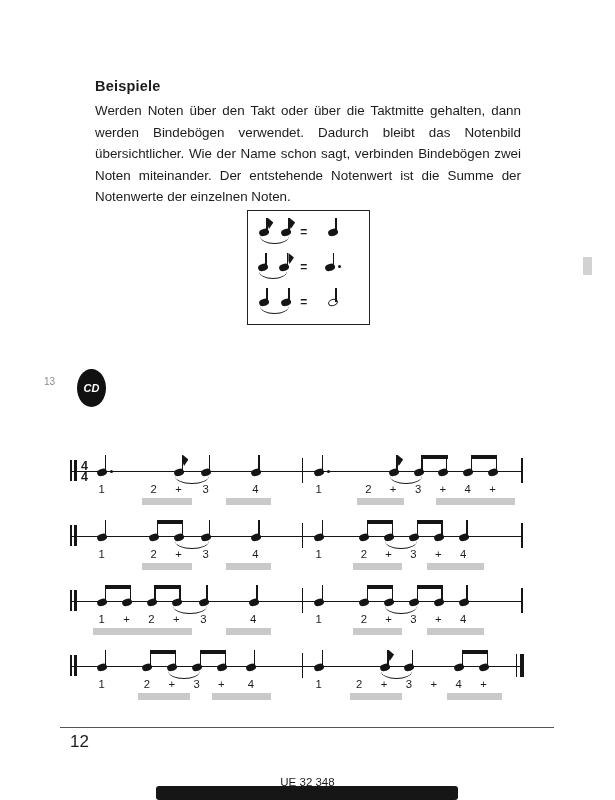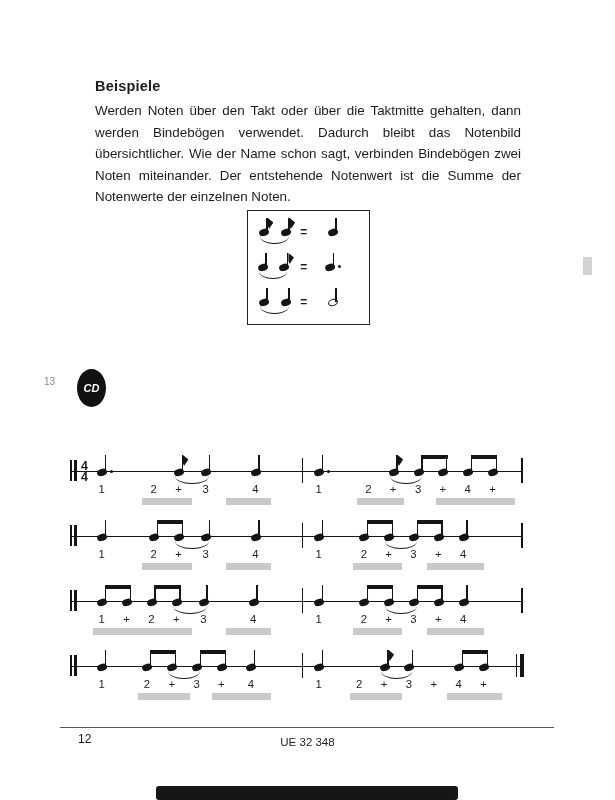--- a/index.html
+++ b/index.html
@@ -35,22 +35,22 @@
   .stem{position:absolute;width:1.4px;background:#151515;}
   .flag{position:absolute;width:5.5px;height:11px;background:#151515;clip-path:polygon(0 0,100% 40%,20% 100%,0 72%);}
   .beam{position:absolute;height:3.6px;background:#151515;}
   .tie{position:absolute;height:7px;border-bottom:1.4px solid #151515;border-radius:0 0 50% 50% / 0 0 100% 100%;}
   .dot{position:absolute;width:3.2px;height:3.2px;border-radius:50%;background:#151515;}
   .eqsign{position:absolute;transform:translateX(-50%);font-size:12px;font-weight:600;}
   .count{position:absolute;transform:translateX(-50%);font-size:11.3px;}
   .grayline{position:absolute;height:7px;background:#c9c9c9;}
 
   .footer-rule{position:absolute;left:60px;top:727px;width:494px;height:1px;background:#555;}
-  .page-num{position:absolute;left:78px;top:732px;font-size:12px;text-align:right;}
-  .catalog{position:absolute;left:0;top:736px;width:615px;text-align:center;font-size:11.5px;}
+  .page-num{position:absolute;left:70px;top:732px;font-size:17px;text-align:right;}
+  .catalog{position:absolute;left:0;top:776px;width:615px;text-align:center;font-size:11.5px;}
   .bottom-bar{position:absolute;left:156px;top:786px;width:302px;height:14px;background:#161616;border-radius:3px;}
 </style>
 </head>
 <body>
 
 <div class="page">
 
   <h1 class="heading">Beispiele</h1>
 
   <p class="intro">Werden Noten über den Takt oder über die Taktmitte gehalten, dann werden Bindebögen verwendet. Dadurch bleibt das Notenbild übersichtlicher. Wie der Name schon sagt, verbinden Bindebögen zwei Noten miteinander. Der entstehende Notenwert ist die Summe der Notenwerte der einzelnen Noten.</p>

